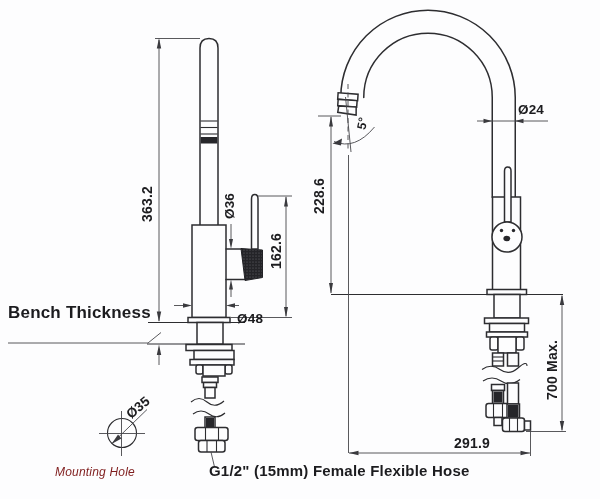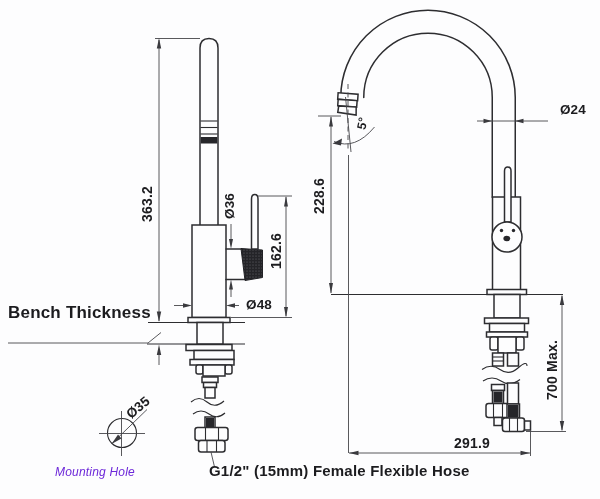--- a/index.html
+++ b/index.html
@@ -11,21 +11,21 @@
   .th{stroke:#2d2d30;stroke-width:1.1;fill:none;}
   .dl{stroke:#46464b;stroke-width:0.9;fill:none;}
   .ar{fill:#3a3a3e;stroke:none;}
   .df{fill:#26262a;stroke:none;}
   .lbl{position:absolute;color:#1c1c1f;font-weight:bold;white-space:nowrap;
        font-size:14px;letter-spacing:.2px;text-align:center;}
   .rot90{transform:rotate(-90deg);transform-origin:center;}
   .dia{font-size:13.5px;}
   .bench{font-size:17px;line-height:17.5px;}
   .note{font-size:15px;text-align:left;}
-  .mhole{font-style:italic;font-weight:normal;font-size:12px;color:#6d28d9;}
+  .mhole{font-style:italic;font-weight:normal;font-size:12px;color:#7f1d1d;}
   .deg{font-size:12.5px;transform:rotate(-78deg);transform-origin:center;}
   .o35{transform:rotate(-40deg);transform-origin:center;font-size:13.5px;}
 </style>
 </head>
 <body>
 
 <div class="stage">
 <svg width="600" height="499" viewBox="0 0 600 499">
   <defs>
     <pattern id="knurl" width="3" height="3" patternUnits="userSpaceOnUse">
@@ -225,27 +225,27 @@
     <polygon class="ar" points="111.5,444 121.5,438.5 118,434.5"></polygon>
   </g>
 </svg>
 
   <div class="lbl rot90" style="left:117px;top:196px;width:60px;height:16px;">363.2</div>
 
   <div class="lbl rot90 dia" style="left:208px;top:198px;width:44px;height:16px;">Ø36</div>
 
   <div class="lbl rot90" style="left:248px;top:243px;width:56px;height:16px;">162.6</div>
 
-  <div class="lbl dia" style="left:237px;top:297px;width:44px;text-align:center;">Ø48</div>
+  <div class="lbl dia" style="left:237px;top:311px;width:44px;text-align:left;">Ø48</div>
 
   <div class="lbl rot90" style="left:289px;top:188px;width:60px;height:16px;">228.6</div>
 
   <div class="lbl deg" style="left:350px;top:116px;width:26px;height:15px;">5°</div>
 
-  <div class="lbl dia" style="left:542px;top:102px;width:44px;text-align:right;">Ø24</div>
+  <div class="lbl dia" style="left:509px;top:102px;width:44px;text-align:center;">Ø24</div>
 
   <div class="lbl rot90" style="left:513px;top:362px;width:78px;height:16px;">700 Max.</div>
 
   <div class="lbl" style="left:442px;top:435px;width:60px;">291.9</div>
 
   <div class="lbl bench" style="left:8px;top:304px;width:142px;">
     <div>Bench Thickness</div>
   </div>
 
   <div class="lbl o35" style="left:118px;top:400px;width:40px;height:15px;">Ø35</div>

